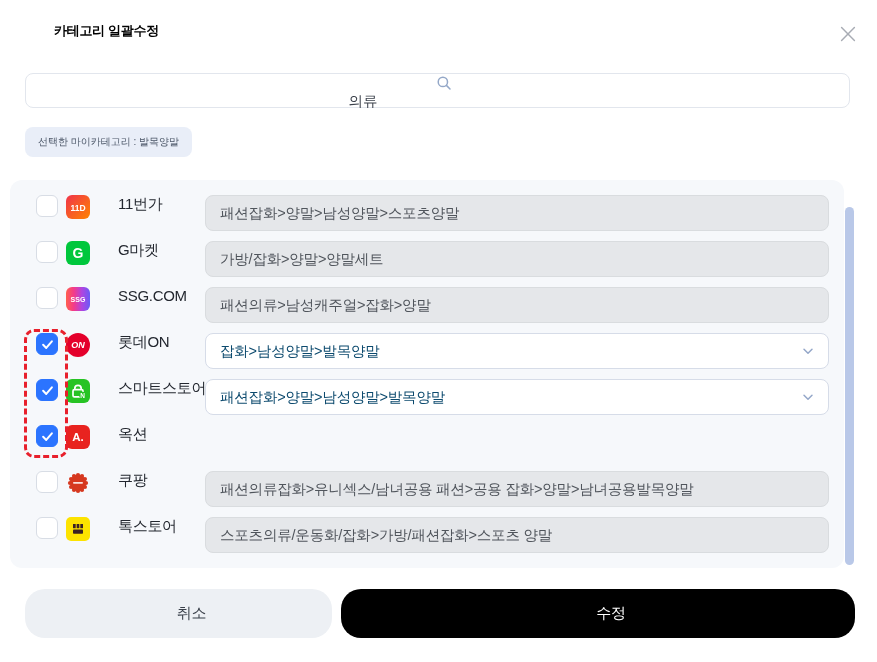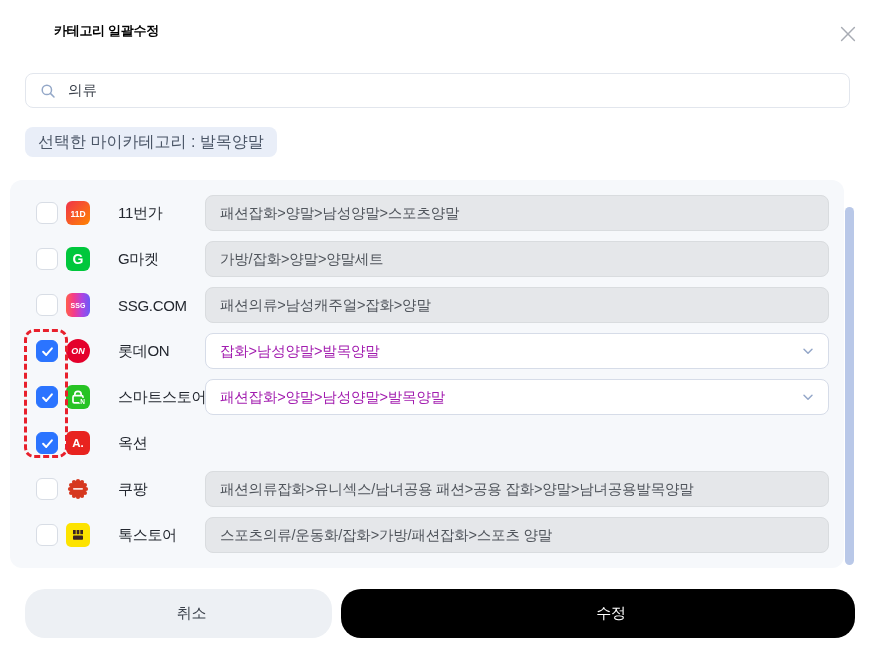--- a/index.html
+++ b/index.html
@@ -2,37 +2,37 @@
 <html><head>
 <meta charset="utf-8">
 <style>
   html,body{margin:0;padding:0;background:#fff;}
   body{width:877px;height:662px;position:relative;font-family:"Liberation Sans","DejaVu Sans",sans-serif;overflow:hidden;}
   .abs{position:absolute;}
   
   .dlg-title{left:25px;top:22px;font-size:13px;font-weight:700;color:#000000;letter-spacing:-0.3px;margin-left:29px;}
   .close-btn{right:16px;top:23px;width:26px;height:26px;display:flex;align-items:center;justify-content:center;cursor:pointer;}
   
-  .search-box{left:25px;top:73px;width:825px;height:35px;border:1px solid #e2e6ed;border-radius:8px;display:flex;align-items:center;background:#fff;box-sizing:border-box;}
+  .search-box{left:25px;top:73px;width:825px;height:35px;border:1px solid #e2e6ed;border-radius:8px;display:flex;align-items:center;background:#fff;box-sizing:border-box;flex-direction:column;}
   .search-box svg{margin-left:13px;flex:none;}
   .search-box input{border:none;outline:none;background:transparent;flex:1;margin-left:9px;font-size:14.5px;color:#3b414b;font-family:inherit;}
   
-  .sel-tag{left:25px;top:127px;height:30px;display:inline-flex;align-items:center;padding:0 13px;background:#e9eef8;border-radius:8px;font-size:16px;color:#4a5566;}
+  .sel-tag{left:25px;top:127px;height:30px;display:inline-flex;align-items:center;padding:0 13px;background:#e9eef8;border-radius:8px;font-size:10px;color:#4a5566;}
   
   .panel{left:10px;top:180px;width:834px;height:388px;background:#f6f8fb;border-radius:12px;box-sizing:border-box;padding:15px 15px 15px 26px;display:flex;flex-direction:column;gap:10px;}
-  .row{display:flex;align-items:center;height:36px;flex:none;}
+  .row{display:flex;height:36px;flex:none;}
   .cbx{width:22px;height:22px;border-radius:6px;box-sizing:border-box;flex:none;display:flex;align-items:center;justify-content:center;cursor:pointer;}
   .cbx.unchecked{background:#fff;border:1.5px solid #d8dde5;}
   .cbx.checked{background:#2b74ff;border:1.5px solid #2b74ff;}
   .mp-icon{width:24px;height:24px;margin-left:8px;flex:none;display:flex;}
   .mp-label{margin-left:28px;width:87px;font-size:15px;color:#23272f;flex:none;white-space:nowrap;letter-spacing:-0.3px;}
   .field{flex:1;height:36px;border-radius:8px;box-sizing:border-box;display:flex;align-items:center;padding:0 12px 0 14px;font-size:14.5px;letter-spacing:-0.2px;min-width:0;}
   .field .path{flex:1;white-space:nowrap;overflow:hidden;}
   .field.disabled{background:#e5e7ea;border:1px solid #d9dcdf;color:#50555c;}
-  .field.dropdown{background:#fff;border:1px solid #d6dce8;color:#a21caf;cursor:pointer;}
+  .field.dropdown{background:#fff;border:1px solid #d6dce8;color:#0c4a6e;cursor:pointer;}
   .field.dropdown svg{flex:none;margin-left:8px;}
   
   .annotation{left:24px;top:329px;width:44px;height:129px;border:3px dashed #e8202c;border-radius:10px;pointer-events:none;z-index:5;box-sizing:border-box;}
   
   .scrollbar{left:845px;top:207px;width:9px;height:358px;background:#b9c8e8;border-radius:5px;cursor:pointer;}
   
   .btn{position:absolute;top:589px;height:49px;border:none;border-radius:20px;font-size:15px;font-family:inherit;cursor:pointer;letter-spacing:-0.3px;padding-left:32px;}
   .btn-cancel{left:25px;width:307px;background:#edf0f4;color:#3a404a;}
   .btn-submit{left:341px;width:514px;background:#000000;color:#fff;font-weight:500;}
 </style>

